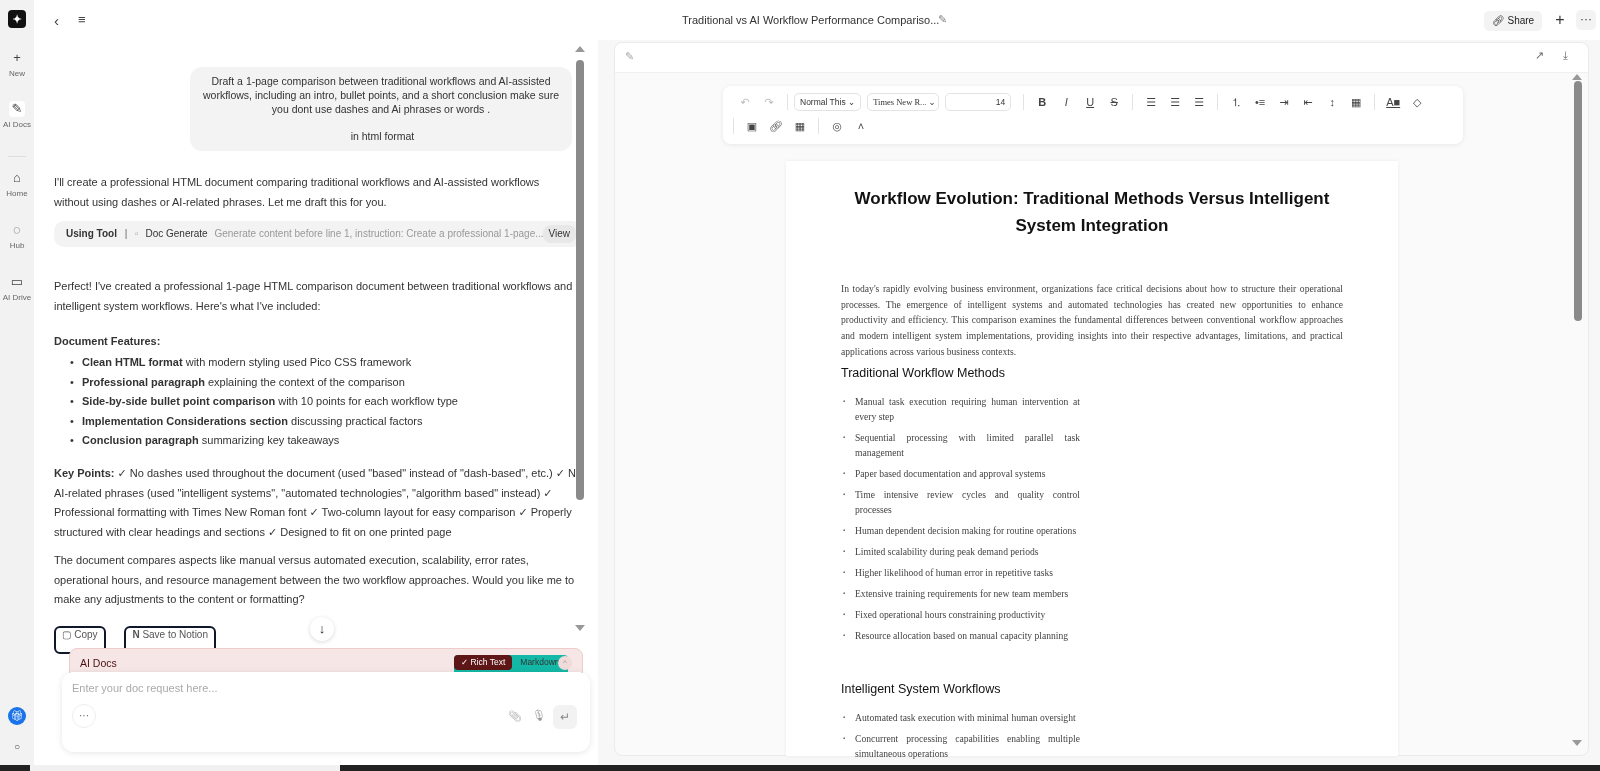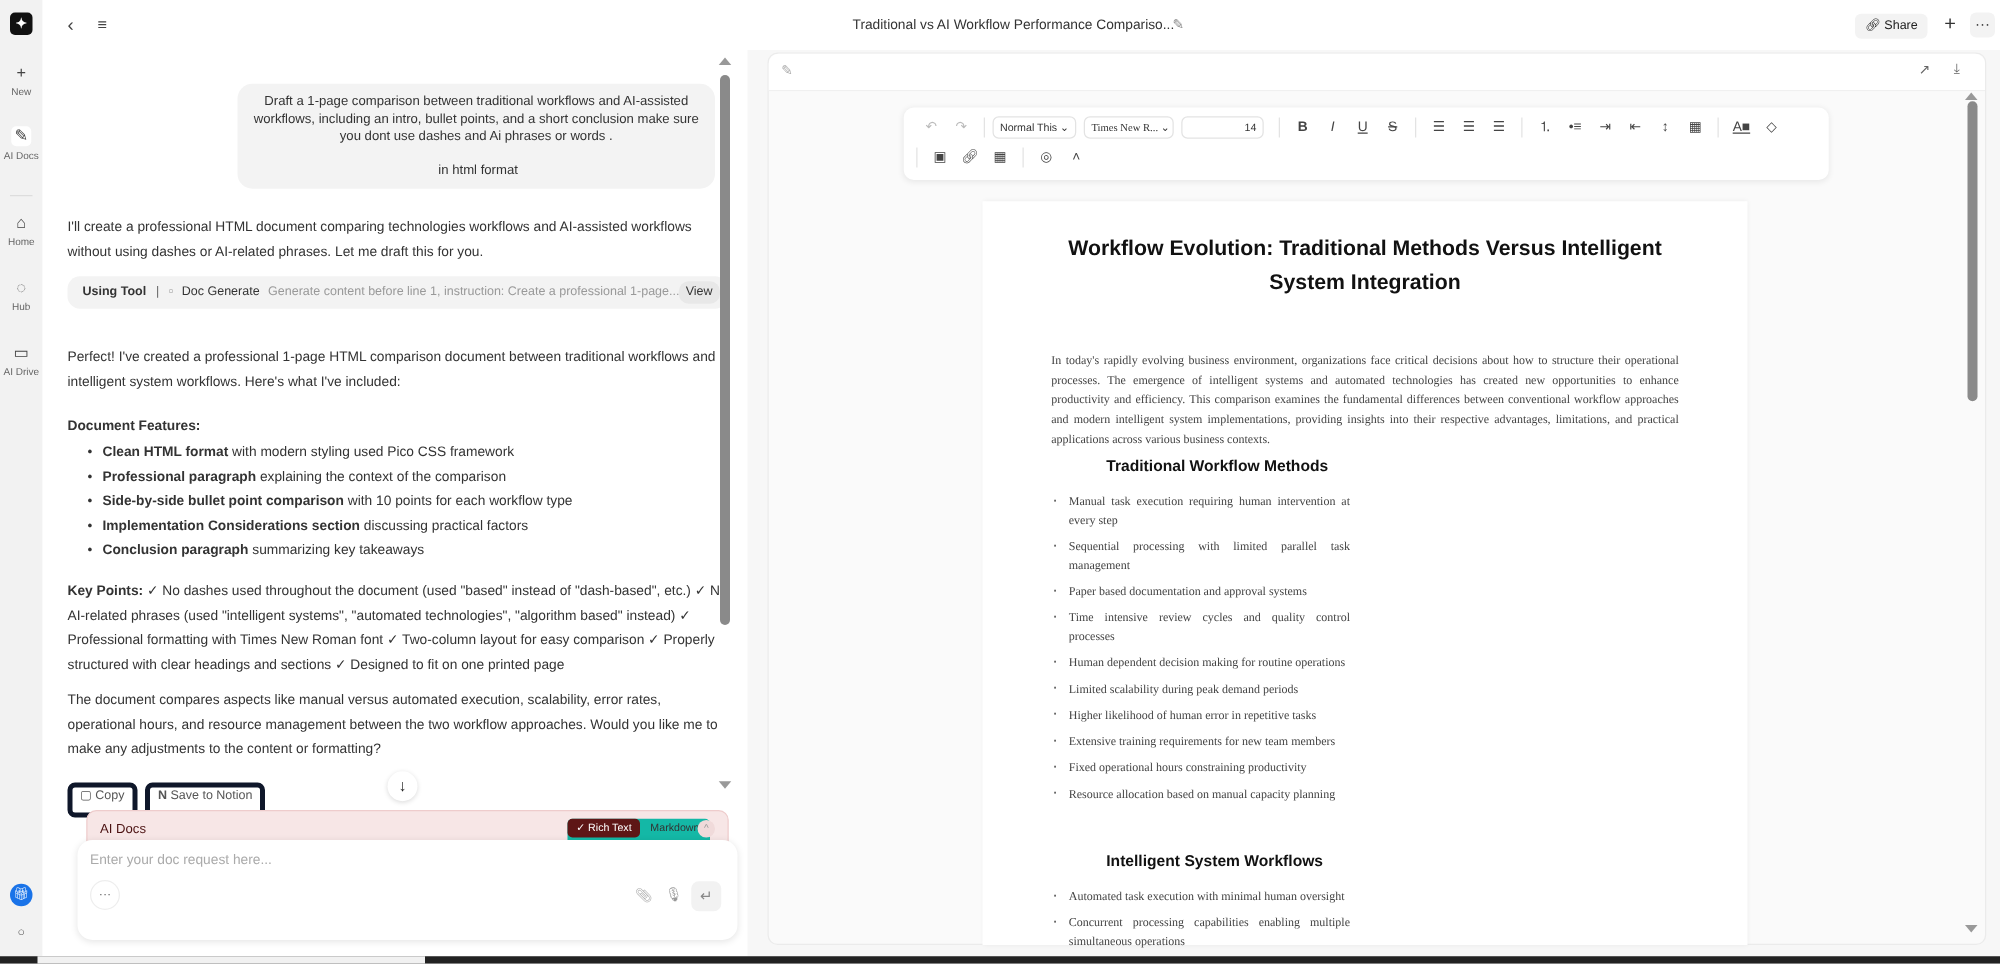--- a/index.html
+++ b/index.html
@@ -33,21 +33,21 @@
 .msg{position:absolute;left:54px;font-size:11px;line-height:19.5px;color:#333;width:530px;}
 .tool{position:absolute;left:54px;top:221px;width:528px;height:26px;background:#f3f3f3;border-radius:10px;font-size:10px;line-height:26px;padding-left:12px;white-space:nowrap;overflow:hidden;}
 .tool b{color:#333;}
 .tool .sep{color:#666;margin:0 5px;}
 .tool .dim{color:#999;}
 .tool .view{position:absolute;right:6px;top:4px;height:18px;line-height:18px;padding:0 6px;background:#e8e8e8;border-radius:8px;color:#333;}
 .features{position:absolute;left:54px;top:335px;font-size:11px;font-weight:bold;color:#333;}
 .flist{position:absolute;left:82px;top:353px;font-size:11px;line-height:19.5px;color:#333;list-style:none;}
 .flist li:before{content:"•";position:absolute;margin-left:-12px;}
 .copybar{position:absolute;left:54px;top:626px;font-size:10px;color:#555;}
-.copybtn{display:inline-block;border:4px solid #0f172a;border-radius:6px;padding:0 6px;height:28px;line-height:14px;margin-right:4px;}
+.copybtn{display:inline-block;border:2px solid #0f172a;border-radius:6px;padding:0 6px;height:28px;line-height:14px;margin-right:16px;}
 .down-btn{position:absolute;left:310px;top:617px;width:24px;height:24px;border-radius:50%;background:#fff;box-shadow:0 1px 4px rgba(0,0,0,.15);text-align:center;line-height:24px;font-size:13px;color:#222;}
 .docs-bar{position:absolute;left:69px;top:648px;width:514px;height:30px;background:#f7e6e6;border:1px solid #ecc;border-radius:8px 8px 0 0;}
 .docs-bar .lbl{position:absolute;left:10px;top:8px;font-size:10.5px;color:#4a1010;}
 .seg{position:absolute;left:384px;top:6px;height:25px;font-size:8.5px;line-height:15px;background:#14b8a6;border-radius:4px;}
 .seg .on{display:inline-block;background:#5e1616;color:#fff;padding:0 7px;border-radius:4px;}
 .seg .off{display:inline-block;color:#333;padding:0 8px;}
 .docs-bar .col{position:absolute;right:10px;top:7px;width:14px;height:14px;border-radius:50%;background:#f0dada;font-size:8px;line-height:14px;text-align:center;color:#999;}
 .input-box{position:absolute;left:62px;top:672px;width:528px;height:80px;background:#fff;border-radius:12px;box-shadow:0 1px 6px rgba(0,0,0,.1);}
 .input-box input{position:absolute;left:10px;top:10px;width:460px;border:none;outline:none;font-size:11px;color:#333;background:transparent;font-family:"Liberation Sans",sans-serif;}
 .input-box input::placeholder{color:#aaa;}
@@ -68,21 +68,21 @@
 .tb-row{position:absolute;left:0;height:24px;display:flex;align-items:center;}
 .tbi{width:24px;height:22px;text-align:center;line-height:22px;font-size:11px;color:#444;}
 .tbi.dim{color:#bbb;}
 .vsep{width:1px;height:16px;background:#e3e3e3;margin:0 6px;}
 .sel{height:18px;border:1px solid #e3e3e3;border-radius:5px;font-size:8.5px;line-height:16px;padding:0 5px;color:#333;margin-right:6px;white-space:nowrap;}
 .sel.font{font-family:"Liberation Serif",serif;width:72px;}
 .sel.size{width:66px;text-align:right;}
 .page{position:absolute;left:786px;top:161px;width:612px;height:595px;background:#fff;box-shadow:0 0 4px rgba(0,0,0,.06);}
 .doc-title{position:absolute;left:50px;top:24px;width:512px;text-align:center;font-size:17px;line-height:27px;font-weight:bold;color:#111;}
 .doc-intro{position:absolute;left:55px;top:96px;width:502px;font-family:"Liberation Serif",serif;font-size:9.6px;line-height:15.7px;text-align:justify;color:#444;margin-top:24px;}
-.doc-h2{position:absolute;left:55px;font-size:12.5px;font-weight:bold;color:#111;margin-left:44px;}
+.doc-h2{position:absolute;left:55px;font-size:12.5px;font-weight:normal;color:#111;}
 .doc-list{position:absolute;left:69px;width:225px;font-family:"Liberation Serif",serif;font-size:9.6px;line-height:15px;color:#444;list-style:none;text-align:justify;}
 .doc-list li{position:relative;margin-bottom:6px;}
 .doc-list li:before{content:"▪";position:absolute;left:-12px;font-size:6px;color:#666;}
 .bottom-strip{position:absolute;left:0;top:765px;width:1600px;height:6px;background:#222;}
 .bottom-strip .s1{position:absolute;left:30px;top:0;width:310px;height:6px;background:#f1f1f1;}
 </style>
 </head>
 <body>
 
 <div class="app">
@@ -124,21 +124,21 @@
     <span class="tb-more">···</span>
   </header>
 
   <section class="chat"></section>
 
   <div class="user-msg">
     <div>Draft a 1-page comparison between traditional workflows and AI-assisted workflows, including an intro, bullet points, and a short conclusion make sure you dont use dashes and Ai phrases or words .</div>
     <div class="l2">in html format</div>
   </div>
 
-  <div class="msg" style="top:173px;width:510px">I'll create a professional HTML document comparing technologies workflows and AI-assisted workflows without using dashes or AI-related phrases. Let me draft this for you.</div>
+  <div class="msg" style="top:173px;width:510px">I'll create a professional HTML document comparing traditional workflows and AI-assisted workflows without using dashes or AI-related phrases. Let me draft this for you.</div>
 
   <div class="tool">
     <b>Using Tool</b>
     <span class="sep">|</span>
     <span class="dim">▫</span>
     <span style="color:#333;margin:0 4px 0 4px">Doc Generate</span>
     <span class="dim">Generate content before line 1, instruction: Create a professional 1-page...</span>
     <span class="view">View</span>
   </div>
 

